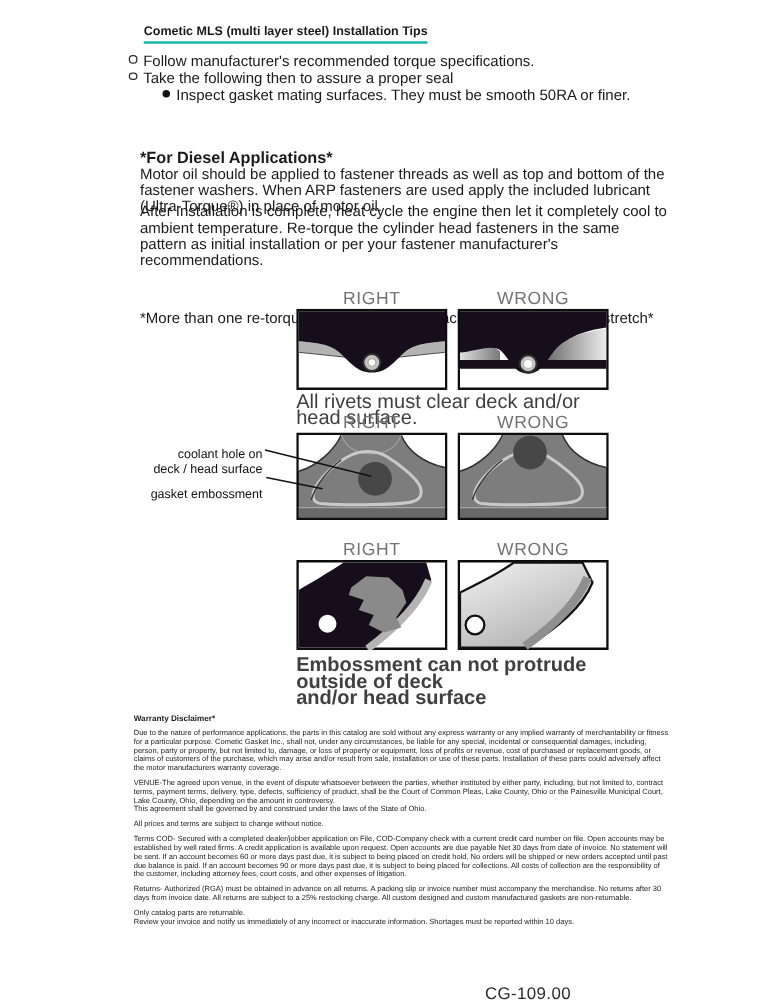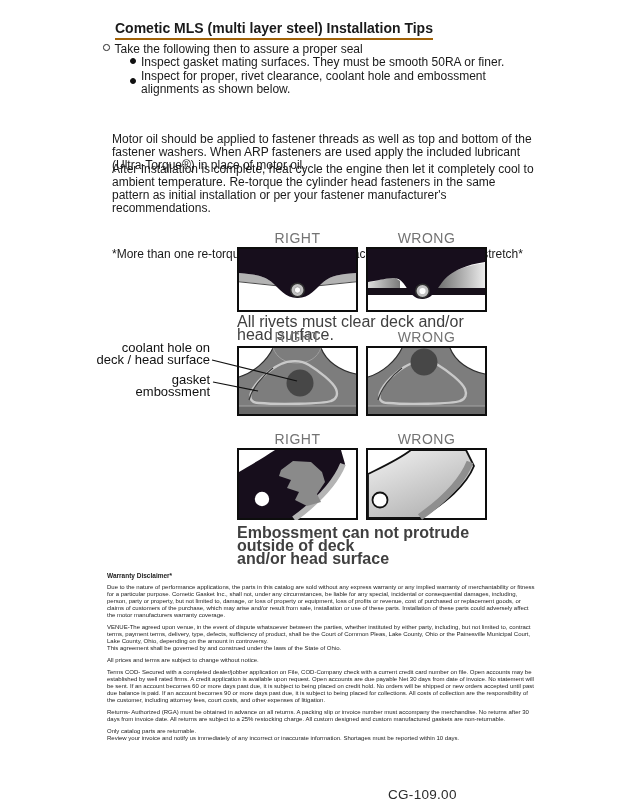--- a/index.html
+++ b/index.html
@@ -2,67 +2,68 @@
 <html><head>
 <meta charset="utf-8">
 <style>
   html,body{margin:0;padding:0;background:#ffffff;}
   .page{
     position:relative;width:618px;height:800px;background:#ffffff;overflow:hidden;
     font-family:"Liberation Sans","DejaVu Sans",sans-serif;color:#1a1a1a;
   }
   .abs{position:absolute;}
   .doc-title{
-    left:115px;top:20px;font-size:14px;font-weight:bold;
-    border-bottom:2px solid #a16207;padding-bottom:2px;white-space:nowrap;
+    left:115px;top:20px;font-size:10px;font-weight:bold;
+    border-bottom:2px solid #14b8a6;padding-bottom:2px;white-space:nowrap;
   }
   .tips{left:103px;top:43px;width:440px;font-size:12px;line-height:13.4px;}
   .tip-row{display:flex;align-items:baseline;}
   .tip-row .marker{flex:0 0 auto;width:4.5px;height:4.5px;border-radius:50%;
     border:1px solid #2a2a2a;margin-right:5px;position:relative;top:-2px;align-self:center;}
   .tip-row.sub{margin-left:27px;}
   .tip-row.sub .marker{background:#111;border-color:#111;width:4px;height:4px;}
   .diesel-head{left:112px;top:118px;font-size:13px;font-weight:bold;}
   .body-para{font-size:12px;line-height:13px;width:424px;left:112px;}
   .diagram{left:237px;width:250px;}
   .dg-labels{display:flex;width:250px;}
   .dg-labels span{width:121px;text-align:center;font-size:14px;letter-spacing:.5px;color:#737373;}
   .dg-labels span + span{margin-left:8px;}
   .dg-boxes{display:flex;margin-top:1px;}
   .dg-boxes svg + svg{margin-left:8px;}
   .dg-caption{font-size:16px;line-height:13px;margin-top:3px;color:#404040;}
   .pre{white-space:pre-line;}
-  .annot{font-size:13px;line-height:12px;text-align:right;color:#111;}
+  .annot{font-size:10px;line-height:12px;text-align:right;color:#111;margin-top:16px;}
   .warranty{left:107px;top:572px;width:428px;font-size:6px;line-height:7px;color:#1c1c1c;}
   .warranty .w-head{font-weight:bold;font-size:6.5px;margin-bottom:5px;}
   .warranty p{margin:0 0 5px 0;}
   .footer-code{left:388px;top:787px;font-size:13.5px;color:#2b2b2b;letter-spacing:.3px;}
 </style>
 </head>
 <body>
 
 <div class="page">
 
   <div class="abs doc-title">Cometic MLS (multi layer steel) Installation Tips</div>
 
   <div class="abs tips">
     <div class="tip-row">
       <span class="marker"></span>
+      <span>Follow manufacturer's recommended torque specifications.</span>
+    </div>
+    <div class="tip-row">
+      <span class="marker"></span>
       <span>Take the following then to assure a proper seal</span>
     </div>
     <div class="tip-row sub">
       <span class="marker"></span>
       <span>Inspect gasket mating surfaces.  They must be smooth 50RA or finer.</span>
     </div>
-    <div class="tip-row sub">
-      <span class="marker"></span>
-      <span>Inspect for proper, rivet clearance, coolant hole and embossment alignments as shown below.</span>
-    </div>
   </div>
 
+  <div class="abs diesel-head">*For Diesel Applications*</div>
   <div class="abs body-para" style="top:163px;">After Installation is complete, heat cycle the engine then let it completely cool to ambient temperature. Re-torque the cylinder head fasteners in the same pattern as initial installation or per your fastener manufacturer's recommendations.</div>
   <div class="abs body-para" style="top:133px;">Motor oil should be applied to fastener threads as well as top and bottom of the fastener washers. When ARP fasteners are used apply the included lubricant (Ultra-Torque®) in place of motor oil.</div>
   <div class="abs body-para" style="top:203px;margin-top:45px;">*More than one re-torque may be required to achieve proper fastener stretch*</div>
 
   <div class="abs diagram" style="top:230px;">
     <div class="dg-labels">
       <span>RIGHT</span>
       <span>WRONG</span>
     </div>
     <div class="dg-boxes">

